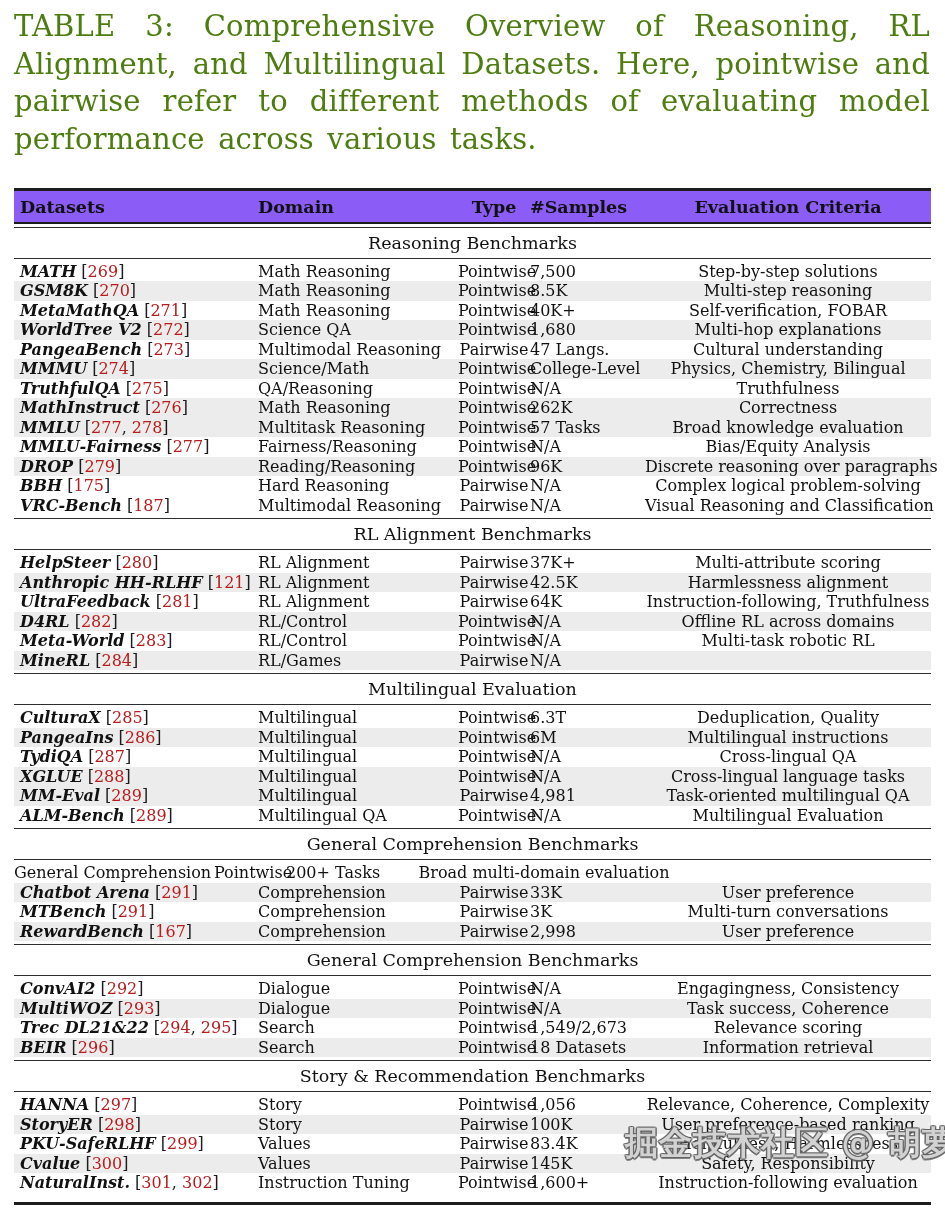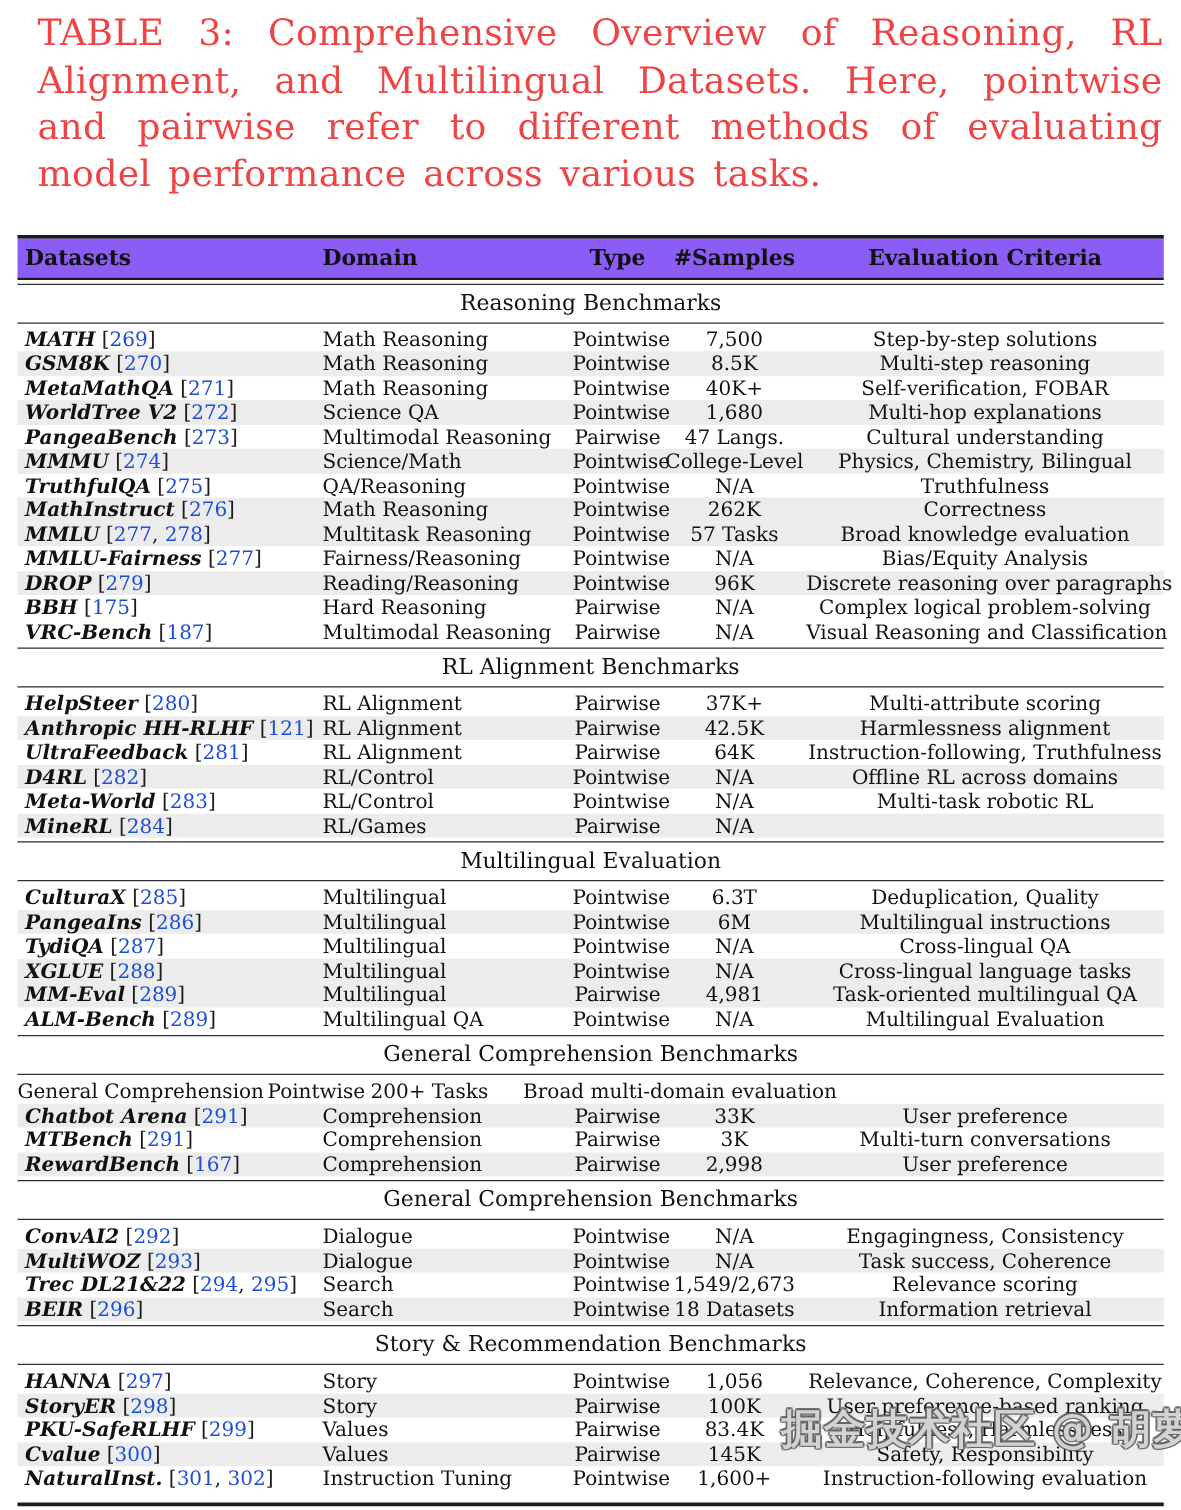--- a/index.html
+++ b/index.html
@@ -1,52 +1,52 @@
 <!DOCTYPE html>
 <html><head>
 <meta charset="utf-8">
 <style>
   html,body{margin:0;padding:0;}
   body{
     width:945px;height:1208px;background:#ffffff;color:#111;
     font-family:"DejaVu Serif", serif;position:relative;overflow:hidden;
   }
   .caption{
-    margin:8px 15px 30px 30px;
+    margin:8px 15px 30px 14px;
     font-size:29px;line-height:37.5px;
-    text-align:justify;word-spacing:4px;letter-spacing:0.2px;color:#ef4444;
+    text-align:justify;word-spacing:4px;letter-spacing:0.2px;color:#4d7c0f;
   }
   .table-wrap{margin:0 14px;}
   .rule{border:0;}
   .rule.heavy{border-top:3px solid #1c1c1c;}
   .rule.thin{border-top:1.5px solid #2e2e2e;}
   .rule.double{height:2.5px;border-top:2px solid #1c1c1c;border-bottom:1.5px solid #2e2e2e;}
   .rule.bottom{margin-top:6px;border-top:3.5px solid #1c1c1c;}
   .thead{
     display:flex;align-items:center;background:#8b5cf6;height:31px;
     font-weight:bold;font-size:17.5px;
   }
   .c1{width:244px;text-align:left;padding-left:6px;box-sizing:border-box;}
   .c2{width:200px;}
   .c3{width:72px;text-align:center;}
-  .c4{width:115px;text-align:center;}
+  .c4{width:115px;text-align:left;}
   .c5{width:286px;text-align:center;}
   .section-title{
     text-align:center;font-weight:normal;font-size:17.5px;
     height:30px;line-height:30px;
   }
   .section-rows{padding:3px 0;}
   .row{
     display:flex;align-items:center;height:19.5px;line-height:19.5px;
     font-size:16px;white-space:nowrap;
   }
   .row.alt{background:#ececec;}
   .dname{font-weight:bold;font-style:italic;}
   .cite{color:#1c1c1c;}
-  .cnum{color:#1d4ed8;text-decoration:none;cursor:pointer;}
+  .cnum{color:#b91c1c;text-decoration:none;cursor:pointer;}
   .watermark{
     position:absolute;left:625px;top:1121px;white-space:nowrap;
     font-family:"DejaVu Sans", sans-serif;font-weight:bold;
     font-size:33px;letter-spacing:1px;
     color:rgba(255,255,255,0.72);
     text-shadow:
       -1.5px 0 rgba(95,95,95,0.75), 1.5px 0 rgba(95,95,95,0.75),
       0 -1.5px rgba(95,95,95,0.75), 0 1.5px rgba(95,95,95,0.75),
       -1px -1px rgba(95,95,95,0.6), 1px 1px rgba(95,95,95,0.6),
       -1px 1px rgba(95,95,95,0.6), 1px -1px rgba(95,95,95,0.6);

